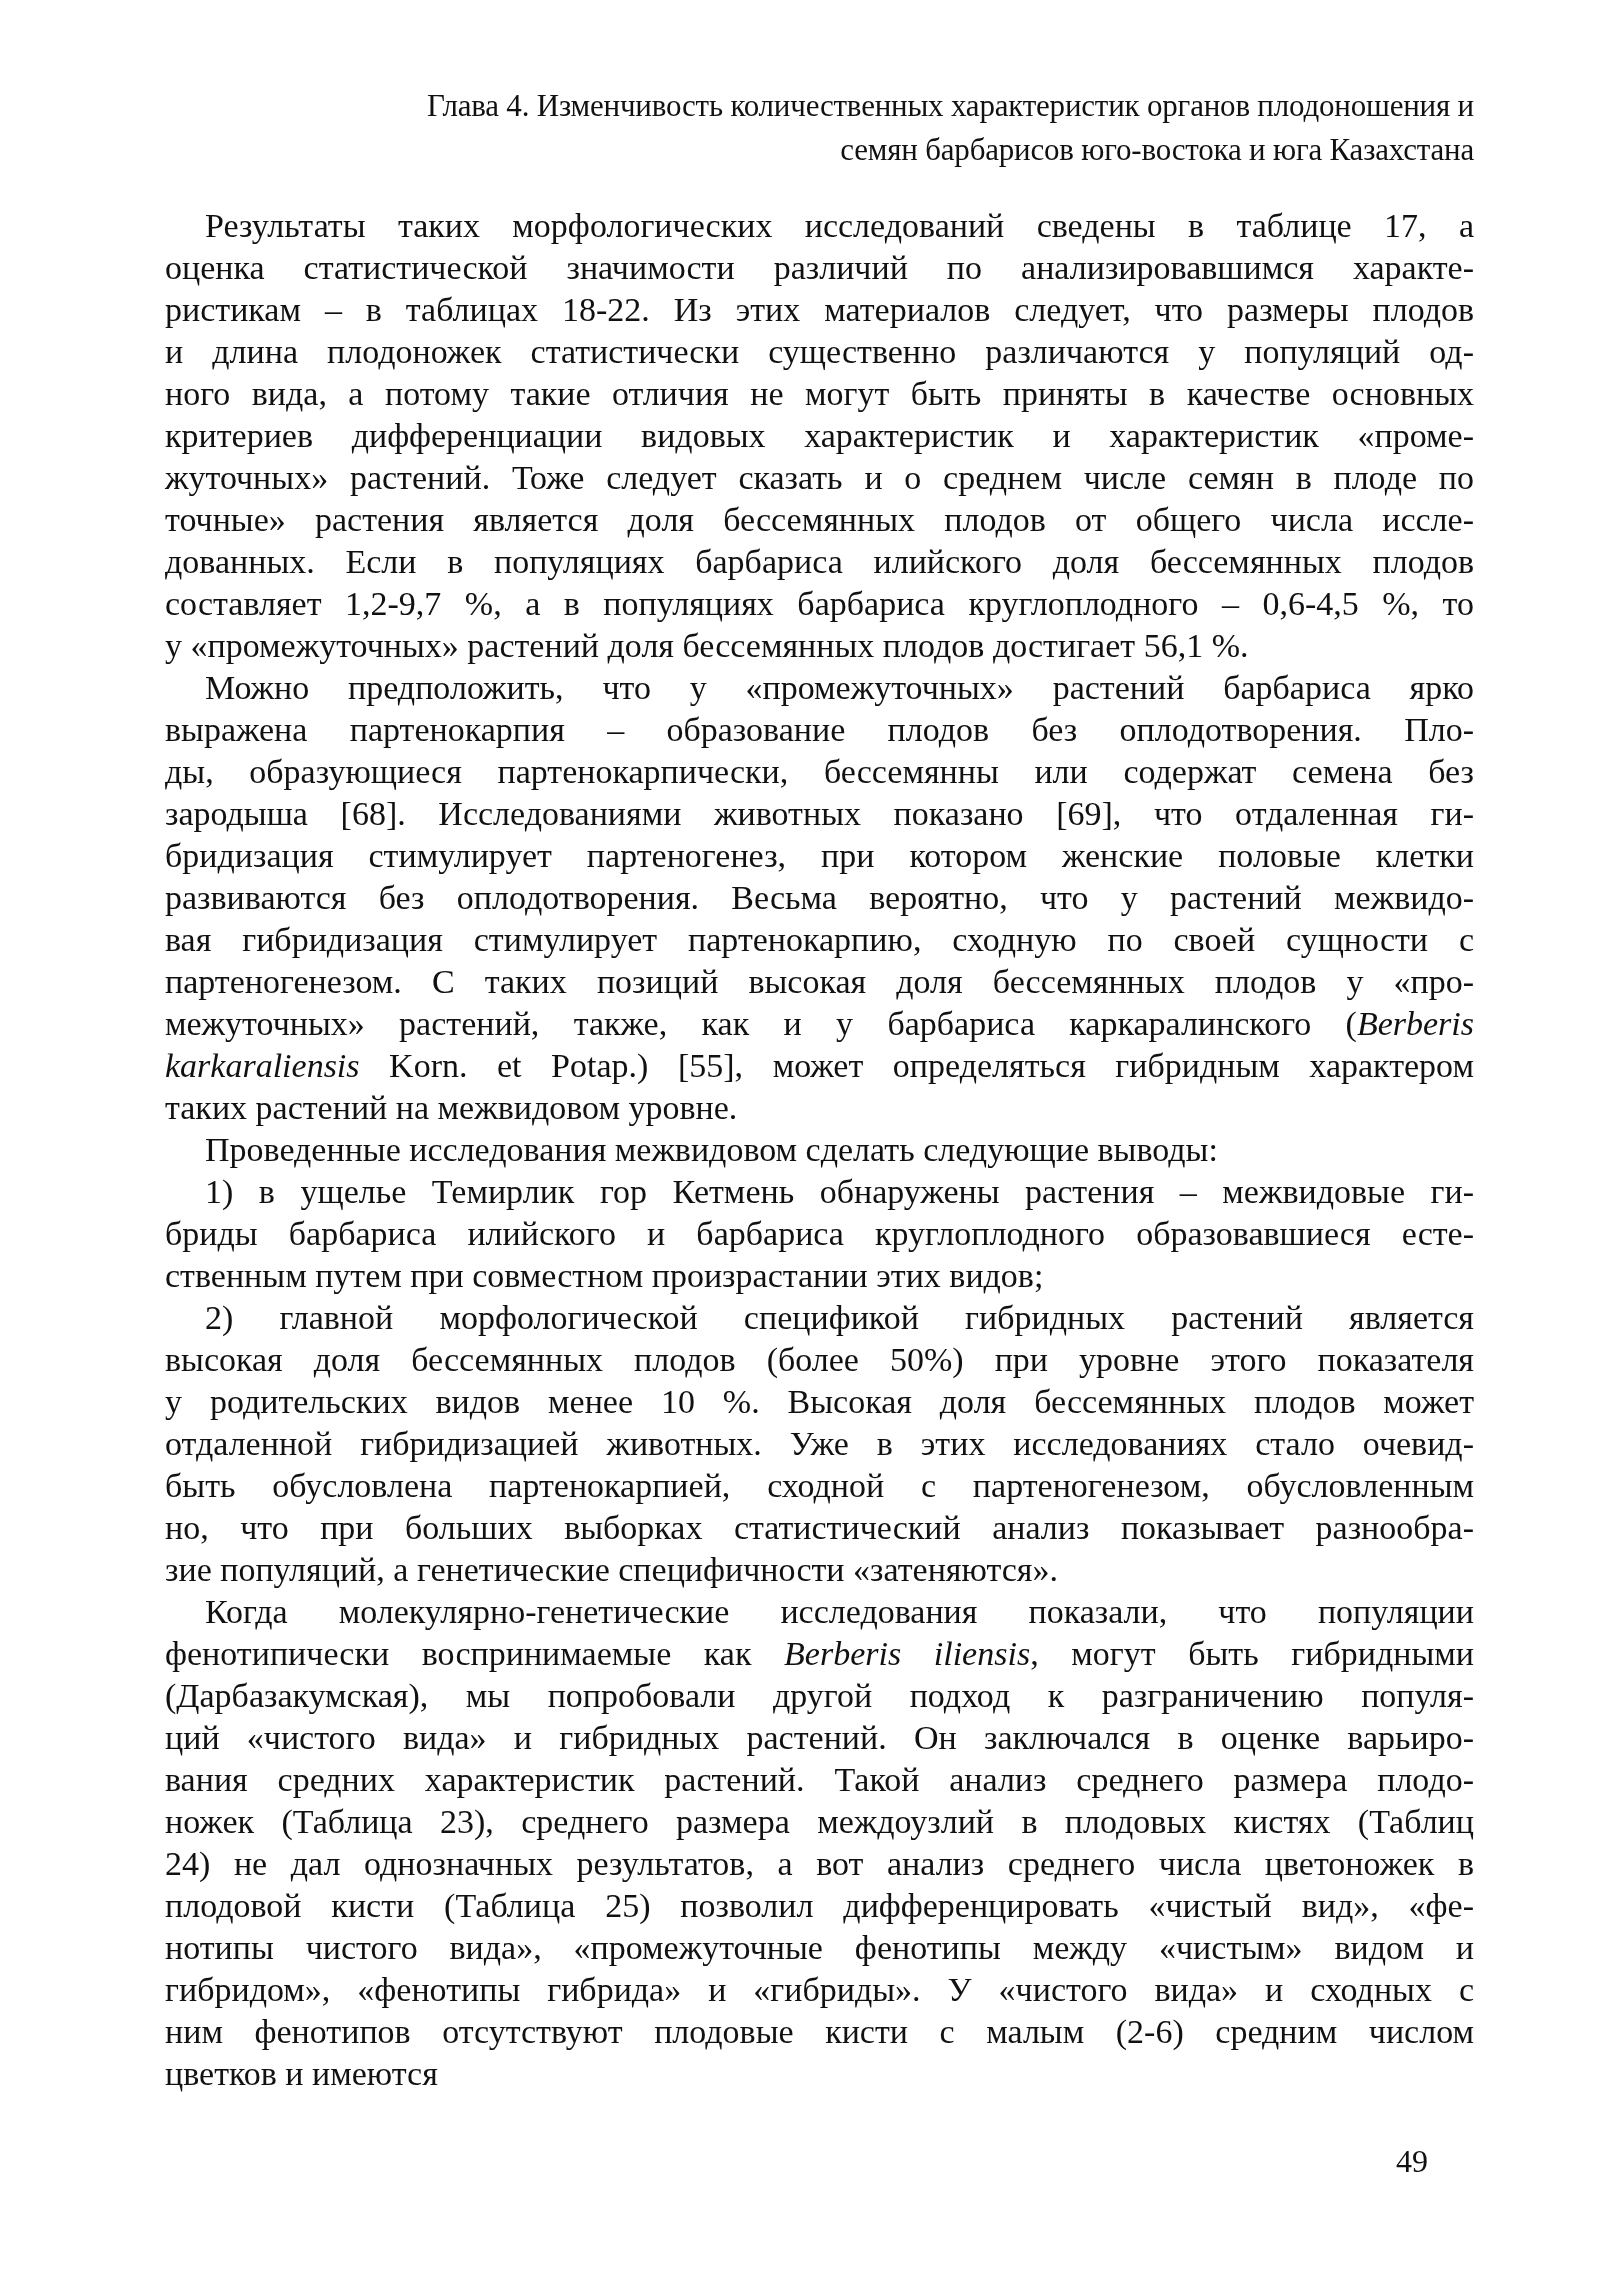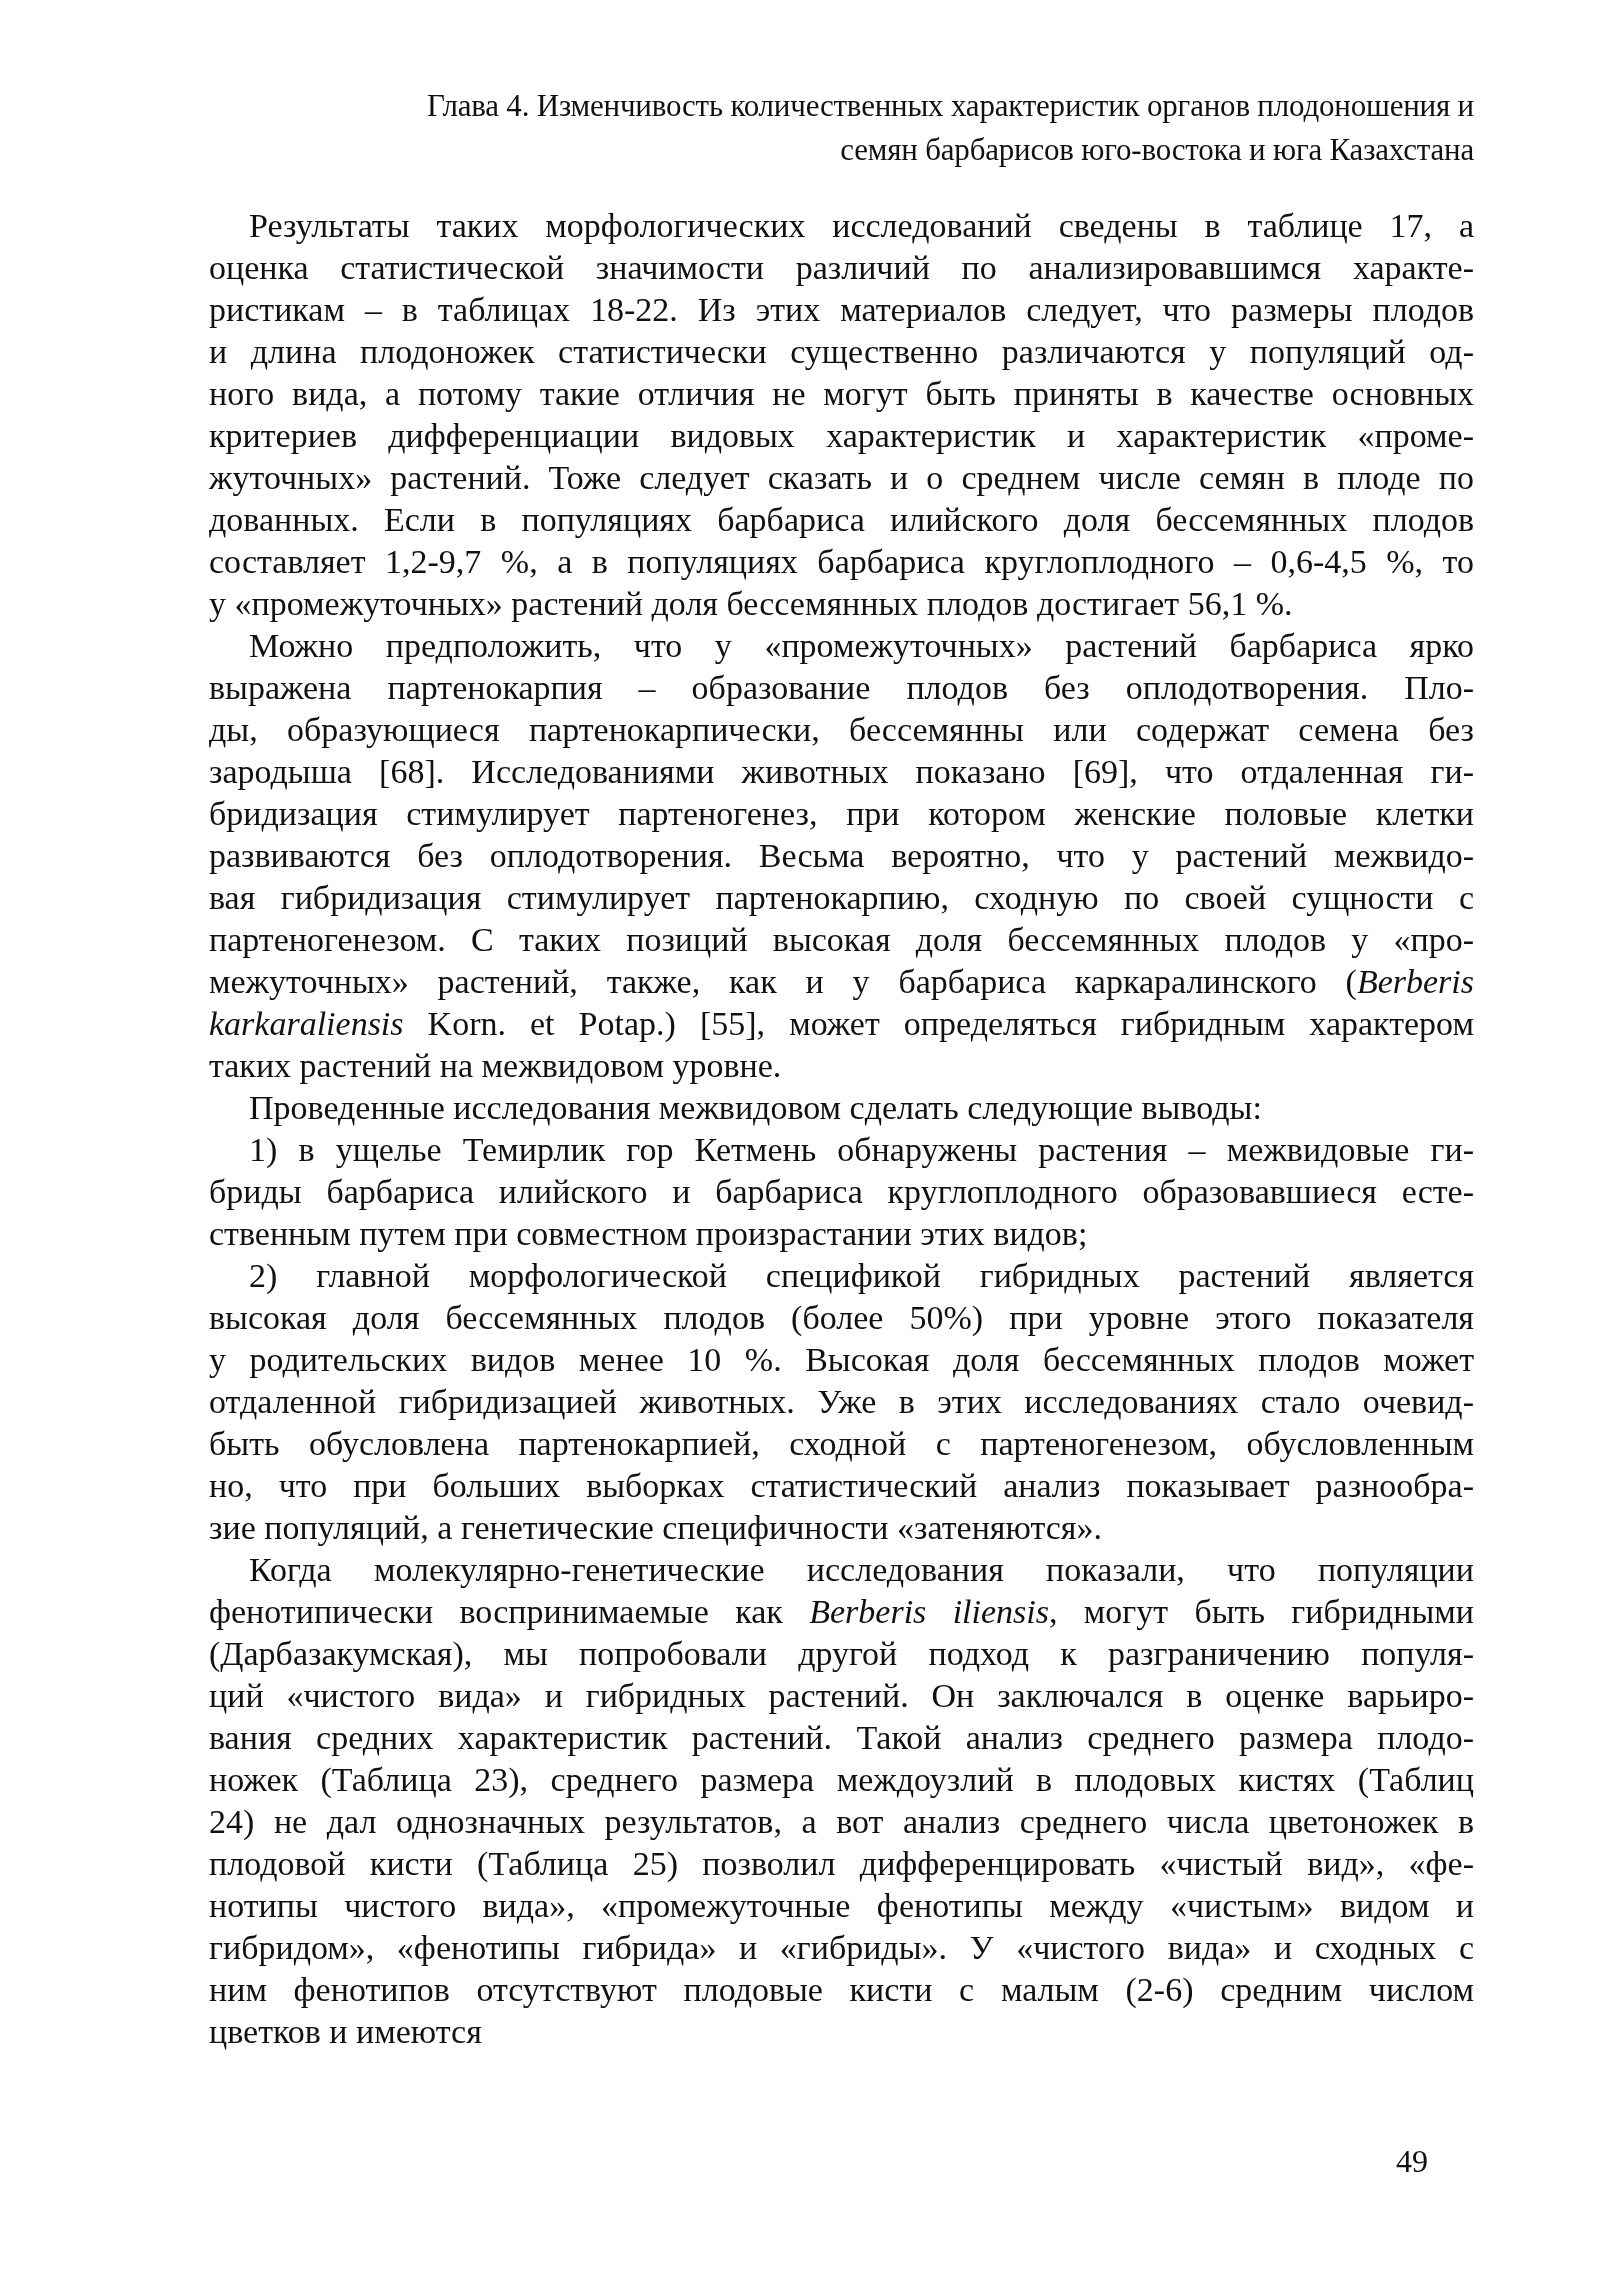--- a/index.html
+++ b/index.html
@@ -5,21 +5,21 @@
   html, body { margin: 0; padding: 0; background: #ffffff; }
   body { width: 1618px; height: 2284px; position: relative; overflow: hidden;
          font-family: "Liberation Serif", "DejaVu Serif", serif; color: #111111; }
   .page { position: absolute; left: 0; top: 0; width: 1618px; height: 2284px; background: #fff; }
   .running-header { position: absolute; left: 165px; width: 1309px; top: 84px;
          text-align: right; font-size: 31px; line-height: 44px; letter-spacing: -0.2px; }
   .running-header .hl { display: block; white-space: nowrap; font-family: Liberation Serif, serif; }
   .body-text { position: absolute; left: 165px; width: 1309px; top: 205px;
          font-size: 34px; line-height: 42px; }
   .line { display: block; white-space: nowrap; text-align: justify; text-align-last: justify;
-          height: 42px; overflow: visible; margin-left: 44px; }
+          height: 42px; overflow: visible; }
   .line.last { text-align-last: left; }
   .line.indent { padding-left: 40px; }
   .line i { font-style: italic; }
   .page-number { position: absolute; left: 1396px; top: 2141px; font-size: 32px; line-height: 40px; }
 </style>
 </head>
 <body>
 
 <div class="page">
 
@@ -31,20 +31,21 @@
   <div class="body-text">
 
     <div>
       <span class="line indent">Результаты таких морфологических исследований сведены в таблице 17, а</span>
       <span class="line">оценка статистической значимости различий по анализировавшимся характе-</span>
       <span class="line">ристикам – в таблицах 18-22. Из этих материалов следует, что размеры плодов</span>
       <span class="line">и длина плодоножек статистически существенно различаются у популяций од-</span>
       <span class="line">ного вида, а потому такие отличия не могут быть приняты в качестве основных</span>
       <span class="line">критериев дифференциации видовых характеристик и характеристик «проме-</span>
       <span class="line">жуточных» растений. Тоже следует сказать и о среднем числе семян в плоде по</span>
+      <span class="line">точные» растения является доля бессемянных плодов от общего числа иссле-</span>
       <span class="line">дованных. Если в популяциях барбариса илийского доля бессемянных плодов</span>
       <span class="line">составляет 1,2-9,7 %, а в популяциях барбариса круглоплодного – 0,6-4,5 %, то</span>
       <span class="line last">у «промежуточных» растений доля бессемянных плодов достигает 56,1 %.</span>
     </div>
 
     <div>
       <span class="line indent">Можно предположить, что у «промежуточных» растений барбариса ярко</span>
       <span class="line">выражена партенокарпия – образование плодов без оплодотворения. Пло-</span>
       <span class="line">ды, образующиеся партенокарпически, бессемянны или содержат семена без</span>
       <span class="line">зародыша [68]. Исследованиями животных показано [69], что отдаленная ги-</span>

